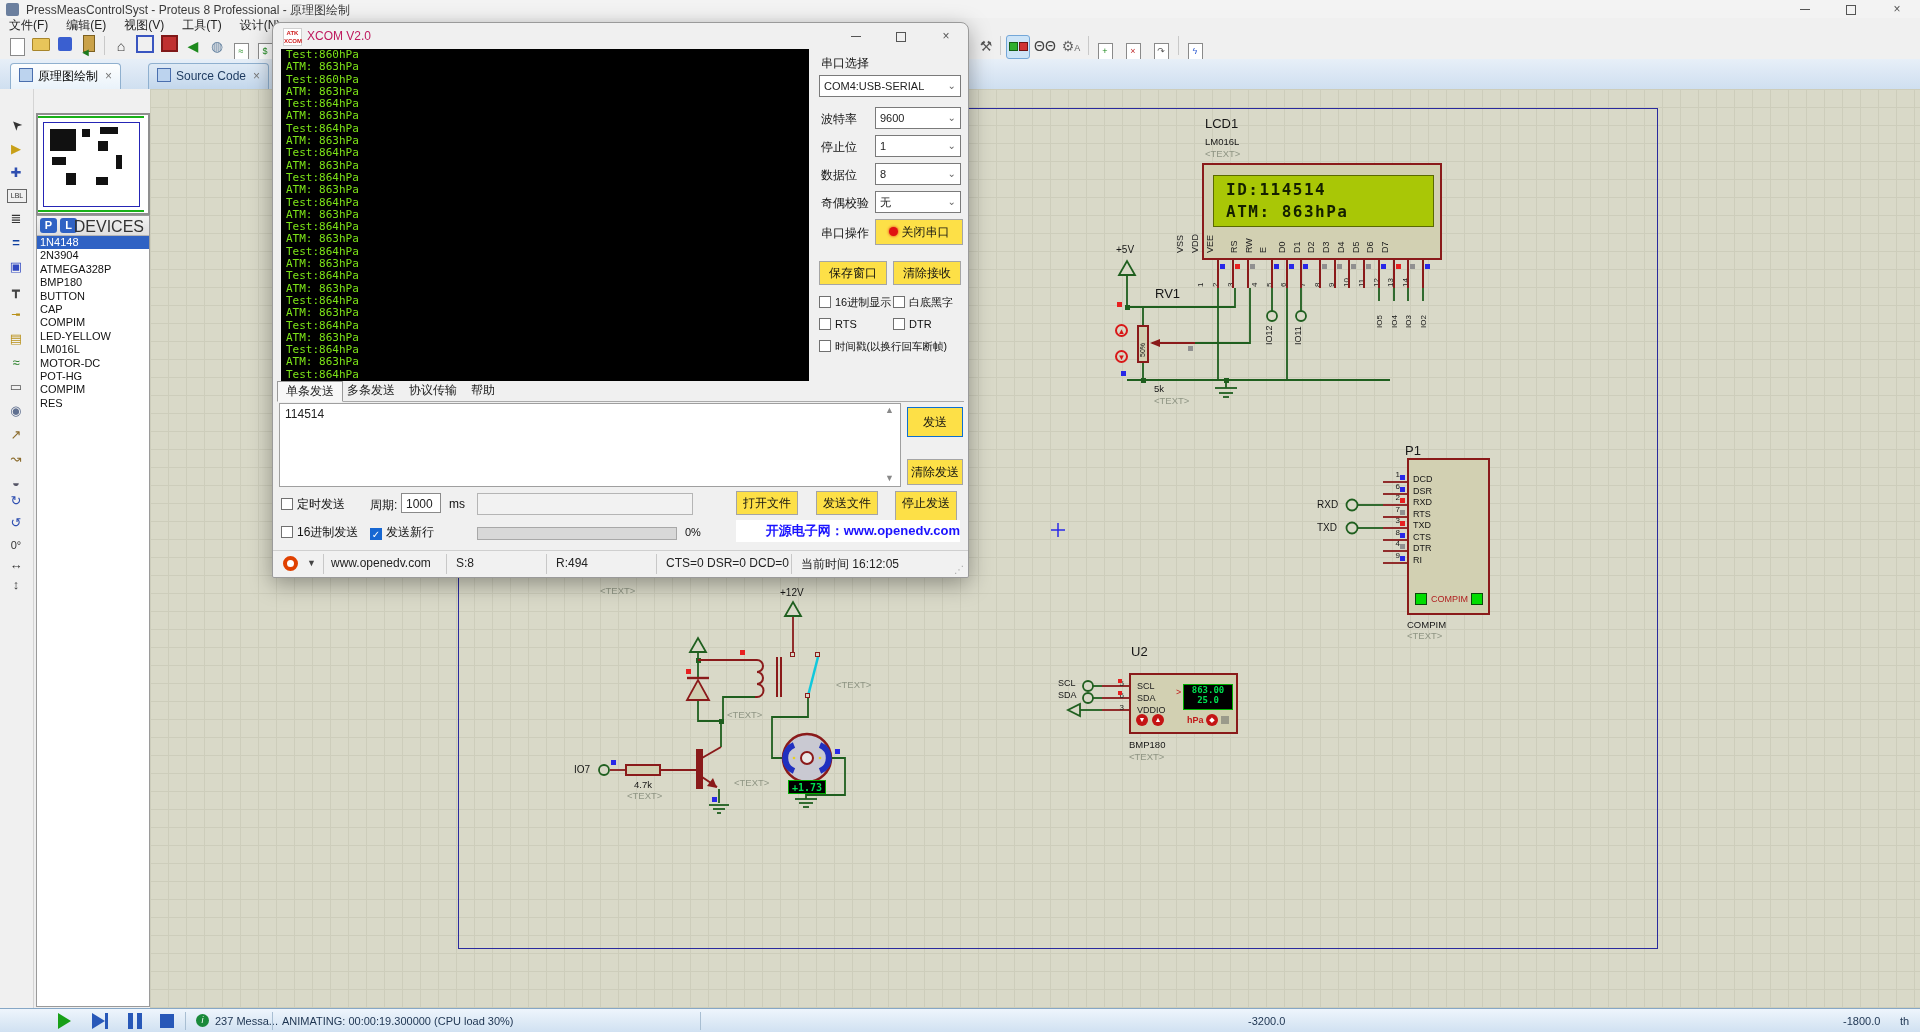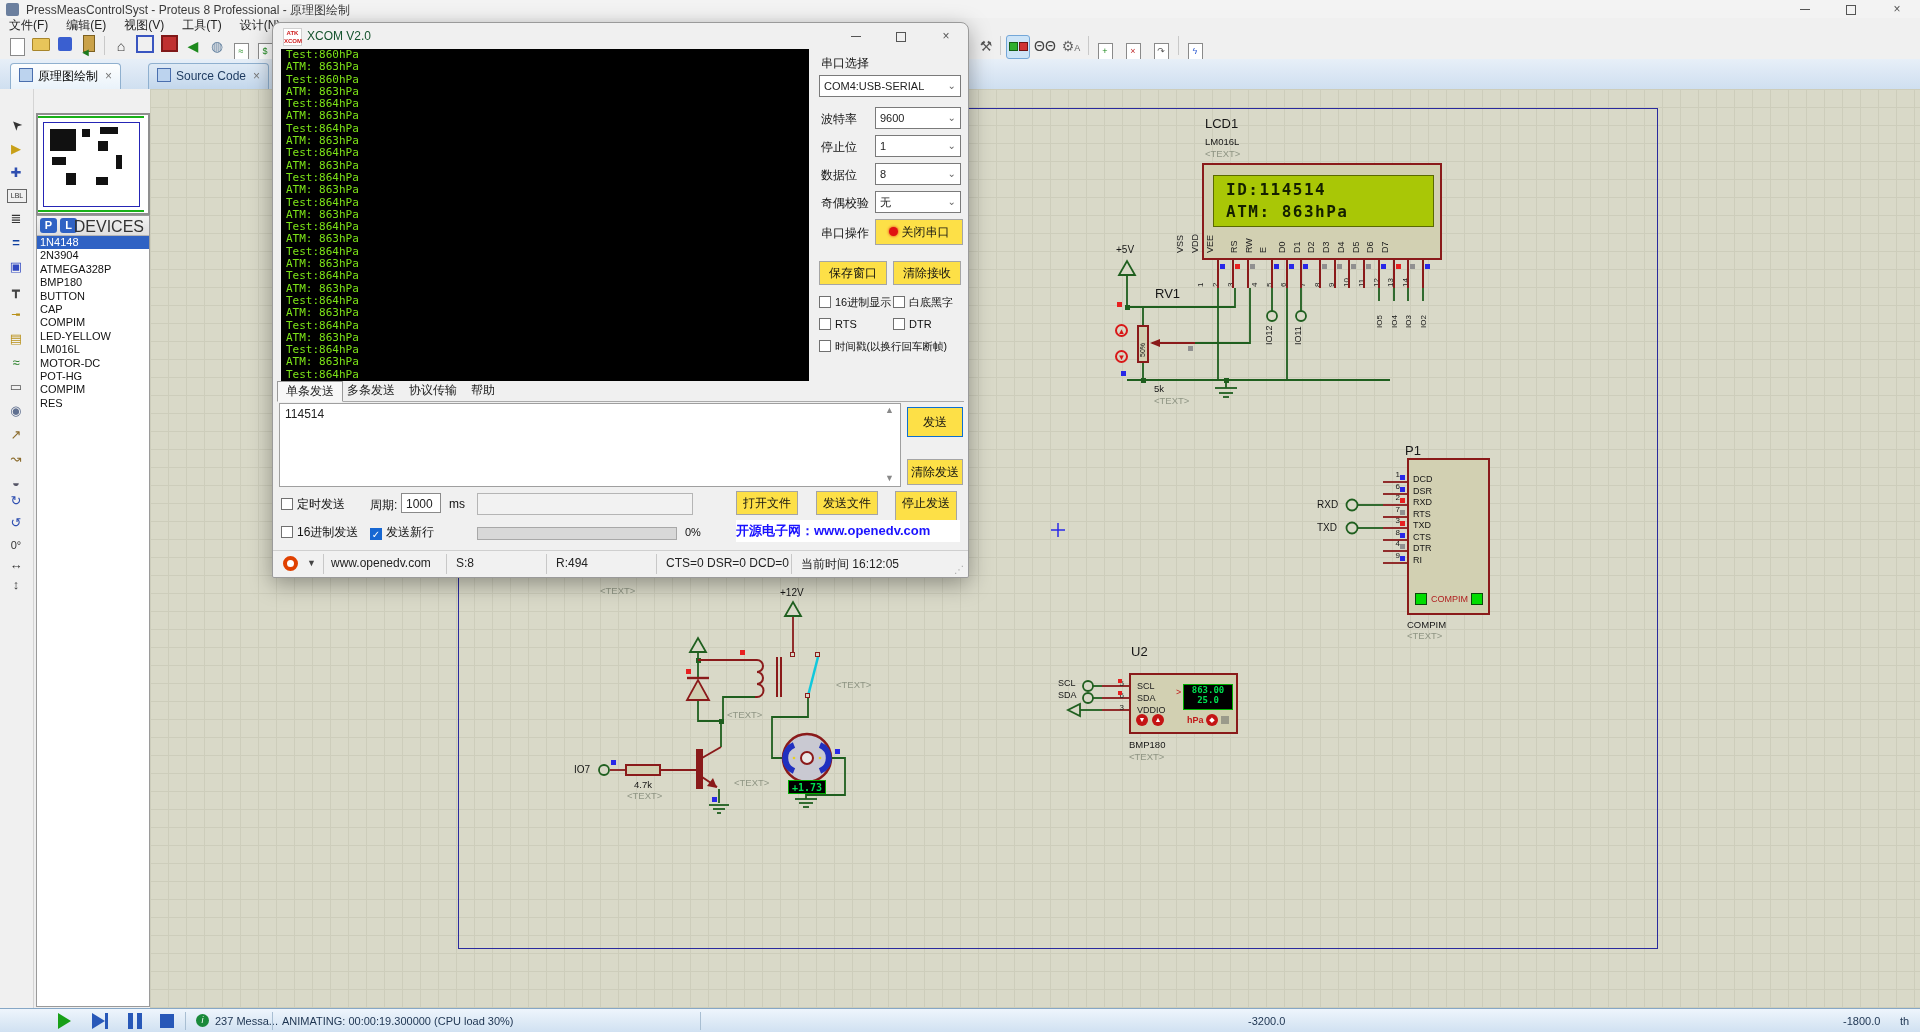--- a/index.html
+++ b/index.html
@@ -533,21 +533,21 @@
     <div class="t sm" style="left:979px;top:650px">BMP180</div>
     <div class="t sm gray" style="left:979px;top:662px">&lt;TEXT&gt;</div>
   </div>
 
   <div id="xcom">
     <div id="xtitle">
       <div id="xlogo">
           <div>ATK</div>
           <div>XCOM</div>
         </div>
-      <span style="position:absolute;left:34px;top:6px;color:#14532d">XCOM V2.0</span>
+      <span style="position:absolute;left:34px;top:6px;color:#be185d">XCOM V2.0</span>
       <div class="wbtn" style="left:560px;top:4px"><span class="bar"></span></div>
       <div class="wbtn" style="left:605px;top:4px"><span class="rest"></span></div>
       <div class="wbtn" style="left:650px;top:4px">×</div>
     </div>
     <div id="xterm">
         <div class="tl">Test:860hPa</div>
         <div class="tl">ATM: 863hPa</div>
         <div class="tl">Test:860hPa</div>
         <div class="tl">ATM: 863hPa</div>
         <div class="tl">Test:864hPa</div>
@@ -614,21 +614,21 @@
     <div class="xlbl" style="left:176px;top:474px">ms</div>
     <div style="position:absolute;left:204px;top:470px;width:216px;height:22px;background:#f2f2f2;border:1px solid #b5b5b5;box-sizing:border-box"></div>
     <div class="xbtn" style="left:463px;top:468px;width:62px;height:24px;line-height:22px">打开文件</div>
     <div class="xbtn" style="left:543px;top:468px;width:62px;height:24px;line-height:22px">发送文件</div>
     <div class="xbtn" style="left:622px;top:468px;width:62px;height:33px;line-height:22px">停止发送</div>
 
     <div class="cbx" style="left:8px;top:502px;font-size:12px"><span class="box"></span><span>16进制发送</span></div>
     <div class="cbx on" style="left:97px;top:502px;font-size:12px"><span class="box">✓</span><span>发送新行</span></div>
     <div style="position:absolute;left:204px;top:504px;width:200px;height:13px;background:#d8d8d8;border:1px solid #a8a8a8;box-sizing:border-box"></div>
     <div class="xlbl" style="left:412px;top:503px;font-size:11px">0%</div>
-    <div style="position:absolute;left:463px;top:497px;width:224px;height:22px;background:#fff;color:#1a12ff;font-size:13px;font-weight:bold;line-height:22px;text-align:left;white-space:nowrap">开源电子网：www.openedv.com</div>
+    <div style="position:absolute;left:463px;top:497px;width:224px;height:22px;background:#fff;color:#1a12ff;font-size:13px;font-weight:bold;line-height:22px;text-align:right;white-space:nowrap">开源电子网：www.openedv.com</div>
 
     <div id="xstatus">
       <div style="position:absolute;left:10px;top:5px;width:15px;height:15px;border-radius:50%;border:4px solid #e04000;box-sizing:border-box;background:#fff"></div>
       <div style="position:absolute;left:34px;top:7px;color:#444;font-size:9px">▼</div>
       <div class="xsep" style="left:50px"></div>
       <div style="position:absolute;left:58px;top:5px">www.openedv.com</div>
       <div class="xsep" style="left:173px"></div>
       <div style="position:absolute;left:183px;top:5px">S:8</div>
       <div class="xsep" style="left:273px"></div>
       <div style="position:absolute;left:283px;top:5px">R:494</div>

